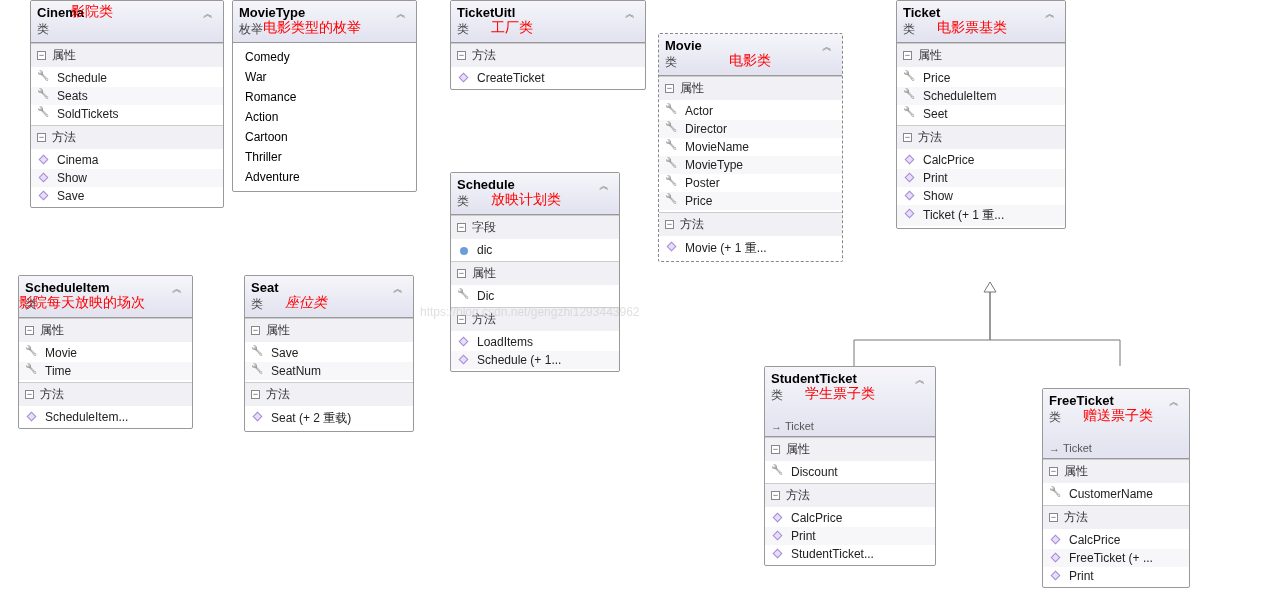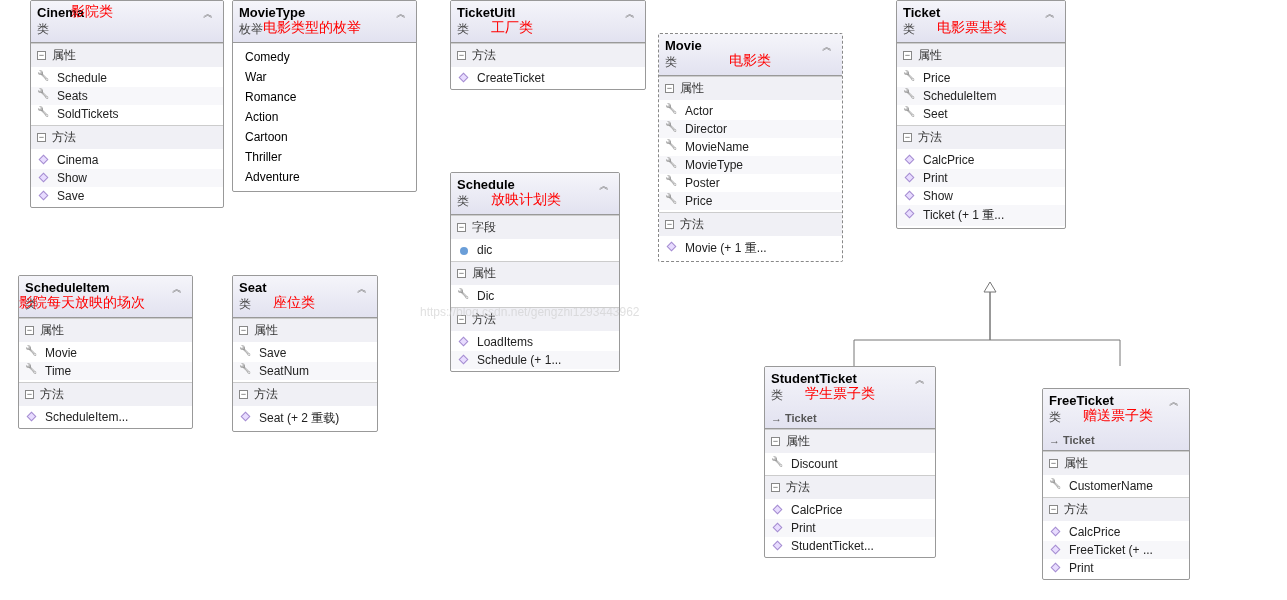--- a/index.html
+++ b/index.html
@@ -114,22 +114,21 @@
       border-radius: 50%;
       background: #6a9ed8;
       width: 8px;
       height: 8px;
       left: 9px;
       top: 6px;
     }
     .inherits {
       color: #555;
       font-size: 11px;
-      margin-top: 8px;
-      font-weight: bold;
+      margin-top: 16px;
     }
     .inherits-arrow {
       display: inline-block;
       margin-right: 3px;
     }
     .enum-list {
       padding: 4px 12px;
       font-size: 12px;
       line-height: 20px;
     }
@@ -327,25 +326,25 @@
   </div>
   <div class="section-header">
       <span class="toggle">−</span>
       <span>方法</span>
     </div>
   <div class="member-list">
     <div class="member"><span class="icon-method"></span><span>ScheduleItem...</span></div>
   </div>
 </div>
 
-<div class="class-box" style="left:232px;top:275px;width:146px;">
+<div class="class-box" style="left:244px;top:275px;width:170px;">
   <div class="class-header">
     <div class="class-name">Seat</div>
     <div class="class-type">类</div>
-    <span class="red-label" style="left:40px;top:18px;">座位类</span>
+    <span class="red-label" style="left:40px;top:18px;font-style:italic;">座位类</span>
     <span class="collapse-icon">︽</span>
   </div>
   <div class="section-header">
       <span class="toggle">−</span>
       <span>属性</span>
     </div>
   <div class="member-list">
     <div class="member"><span class="icon-wrench"></span><span>Save</span></div>
     <div class="member"><span class="icon-wrench"></span><span>SeatNum</span></div>
   </div>

